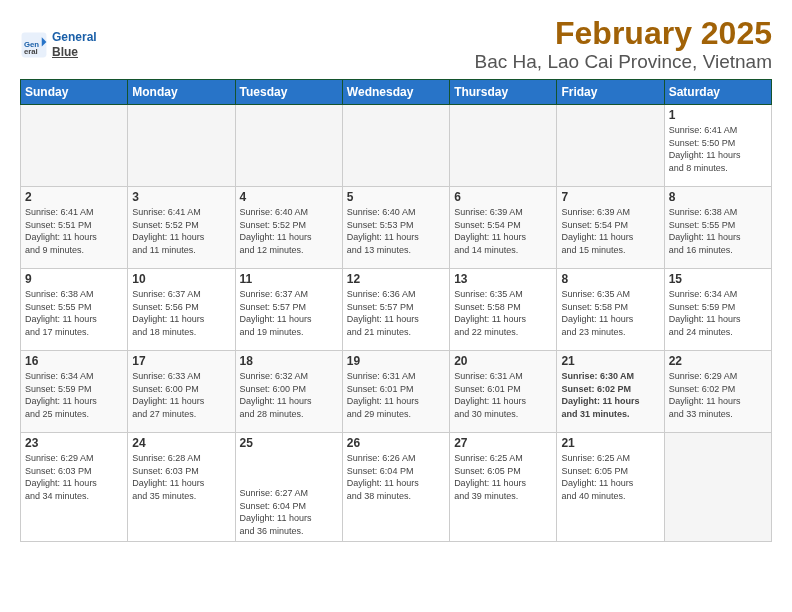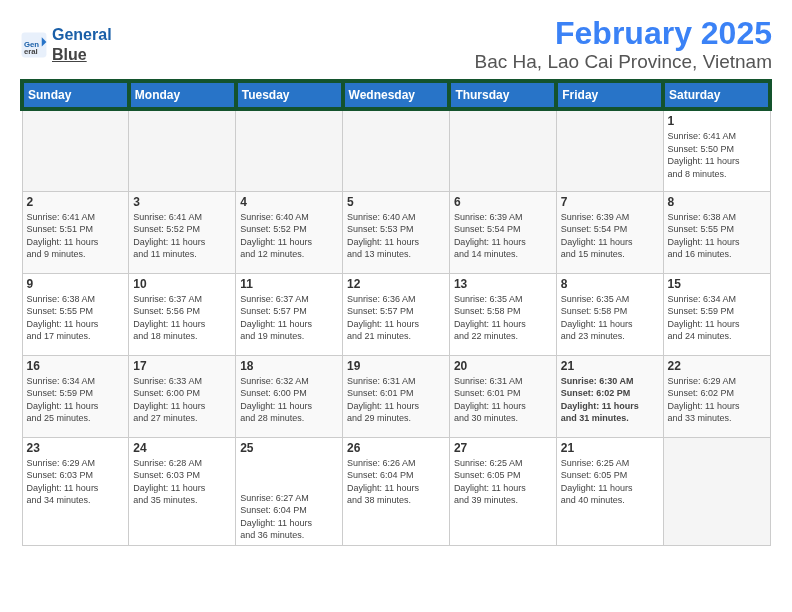--- a/index.html
+++ b/index.html
@@ -19,59 +19,59 @@
       align-items: center;
       justify-content: space-between;
       margin-bottom: 4px;
     }
     .logo {
       display: flex;
       align-items: center;
       gap: 4px;
     }
     .logo-text {
-      font-size: 16px;
+      font-size: 12px;
       font-weight: bold;
       color: #333;
       line-height: 1.2;
     }
     .logo-text span {
       color: #1a5fa8;
     }
     .logo-icon {
       width: 28px;
       height: 28px;
     }
     .title-block {
       text-align: right;
     }
     .month-title {
       font-size: 32px;
       font-weight: bold;
-      color: #3b82f6;
+      color: #a16207;
       line-height: 1.1;
     }
     .subtitle {
       font-size: 19px;
       color: #555;
     }
     table {
       width: 100%;
       border-collapse: collapse;
       table-layout: fixed;
       margin-top: 6px;
     }
     th {
       background-color: #2874c8;
       color: #fff;
       font-size: 12px;
       font-weight: bold;
       padding: 5px 4px;
       text-align: left;
-      border: 4px solid #14532d;
+      border: 1px solid #14532d;
     }
     td {
       border: 1px solid #ccc;
       vertical-align: top;
       padding: 3px 4px;
       font-size: 9.5px;
       color: #333;
       height: 82px;
       background: #fff;
     }

